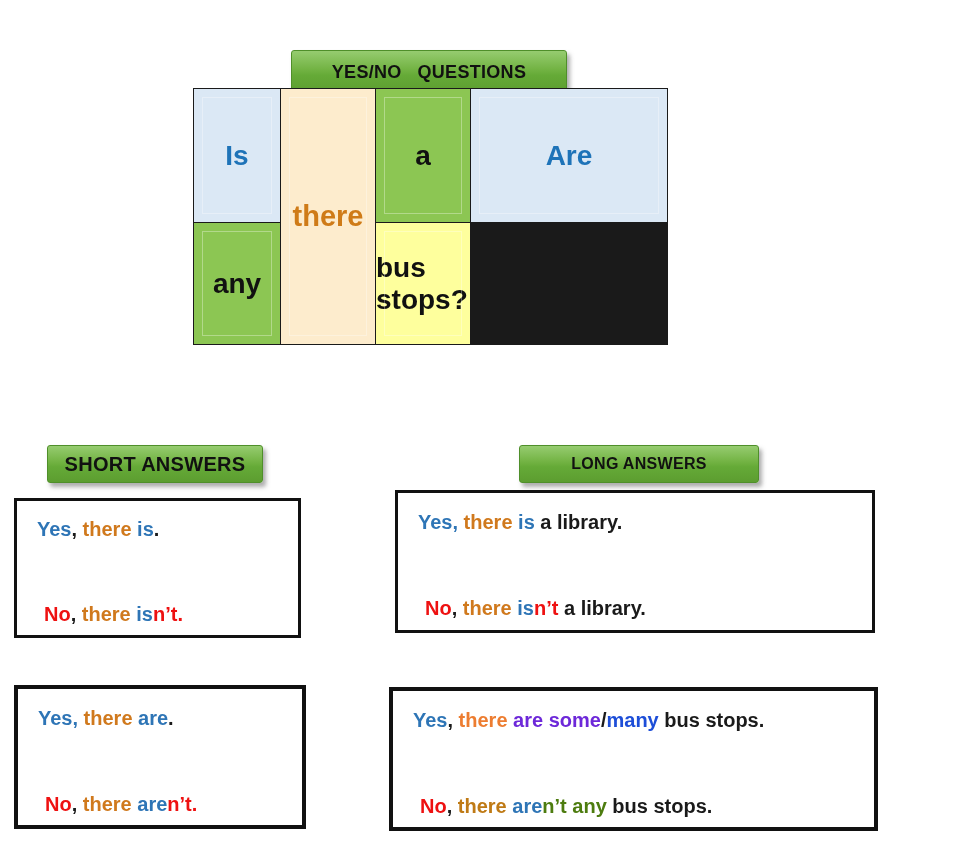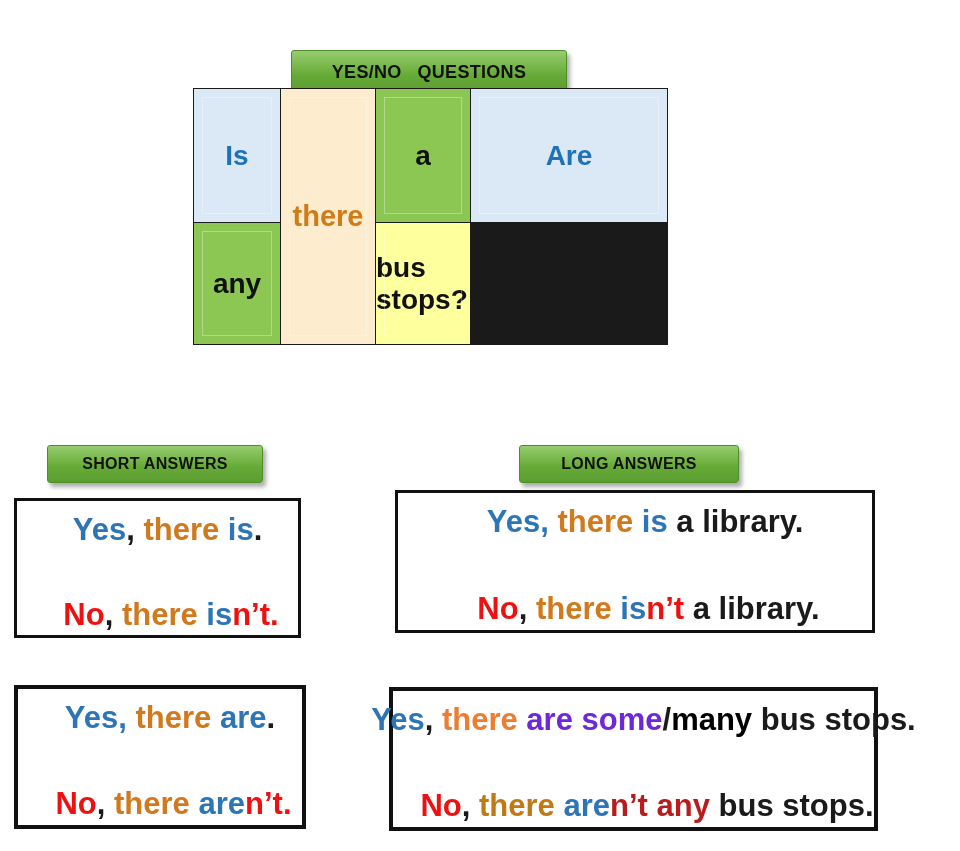--- a/index.html
+++ b/index.html
@@ -11,22 +11,22 @@
 
   
   .banner{
     position:absolute;display:flex;align-items:center;justify-content:center;
     background:linear-gradient(180deg,#96cc70 0%,#74b445 42%,#65aa37 58%,#5c9d30 100%);
     border:1px solid #4f8f2a;border-radius:3px;
     box-shadow:3px 4px 4px rgba(105,105,105,0.55);
     color:#111;font-weight:bold;white-space:pre;letter-spacing:.3px;margin-top:32px;
   }
   #title-banner{left:291px;top:18px;width:276px;height:44px;font-size:18px;}
-  #short-banner{left:47px;top:413px;width:216px;height:38px;font-size:16px;}
-  #long-banner{left:519px;top:413px;width:220px;height:38px;font-size:16px;}
+  #short-banner{left:47px;top:413px;width:216px;height:38px;font-size:20px;}
+  #long-banner{left:519px;top:413px;width:240px;height:38px;font-size:16px;}
 
   
   #qtable{
     position:absolute;left:193px;top:88px;
     display:grid;grid-template-columns:86px 94px 94px 196px;grid-template-rows:133px 121px;
     gap:1px;background:#1a1a1a;border:1px solid #1a1a1a;
   }
   .cell{
     position:relative;display:flex;align-items:center;justify-content:center;
     font-weight:bold;font-size:28px;color:#111;
@@ -38,21 +38,21 @@
   .c-object{background:#feff9d;}
 
   
   .answer-box{
     position:absolute;background:#ffffff;border:3px solid #111;
     display:flex;flex-direction:column;padding:8px 0 0 20px;
   }
   .answer-box.thick{border-width:4px;}
   .answer-line{
     height:60px;display:flex;align-items:center;
-    font-size:31px;font-weight:bold;white-space:pre;justify-content:center;
+    font-size:20px;font-weight:bold;white-space:pre;
   }
   .answer-line.second{padding-left:7px;margin-top:44px;}
   #box-short-is{left:14px;top:498px;width:287px;height:140px;}
   #box-long-is{left:395px;top:490px;width:480px;height:143px;}
   #box-short-are{left:14px;top:685px;width:292px;height:144px;}
   #box-long-are{left:389px;top:687px;width:489px;height:144px;}
 </style>
 </head>
 <body>
 
@@ -81,17 +81,17 @@
     <div class="answer-line"><span style="color: rgb(46, 117, 182);">Yes, </span><span style="color: rgb(208, 121, 29);">there </span><span style="color: rgb(46, 117, 182);">is</span><span style="color: rgb(26, 26, 26);"> a library.</span></div>
     <div class="answer-line second"><span style="color: rgb(238, 17, 17);">No</span><span style="color: rgb(26, 26, 26);">, </span><span style="color: rgb(208, 121, 29);">there </span><span style="color: rgb(46, 117, 182);">is</span><span style="color: rgb(238, 17, 17);">n’t</span><span style="color: rgb(26, 26, 26);"> a library.</span></div>
   </div>
 
   <div class="answer-box thick" id="box-short-are">
     <div class="answer-line"><span style="color: rgb(46, 117, 182);">Yes, </span><span style="color: rgb(208, 121, 29);">there </span><span style="color: rgb(46, 117, 182);">are</span><span style="color: rgb(26, 26, 26);">.</span></div>
     <div class="answer-line second"><span style="color: rgb(238, 17, 17);">No</span><span style="color: rgb(26, 26, 26);">, </span><span style="color: rgb(208, 121, 29);">there </span><span style="color: rgb(46, 117, 182);">are</span><span style="color: rgb(238, 17, 17);">n’t</span><span style="color: rgb(238, 17, 17);">.</span></div>
   </div>
 
   <div class="answer-box thick" id="box-long-are">
-    <div class="answer-line"><span style="color: rgb(46, 117, 182);">Yes</span><span style="color: rgb(26, 26, 26);">, </span><span style="color: rgb(237, 125, 49);">there </span><span style="color: #6d28d9;">are some</span><span style="color: rgb(26, 26, 26);">/</span><span style="color: #000000;">many</span><span style="color: rgb(26, 26, 26);"> bus stops.</span></div>
-    <div class="answer-line second"><span style="color: rgb(238, 17, 17);">No</span><span style="color: rgb(26, 26, 26);">, </span><span style="color: rgb(191, 122, 21);">there </span><span style="color: rgb(46, 117, 182);">are</span><span style="color: #b91c1c;">n’t any</span><span style="color: rgb(26, 26, 26);"> bus stops.</span></div>
+    <div class="answer-line"><span style="color: rgb(46, 117, 182);">Yes</span><span style="color: rgb(26, 26, 26);">, </span><span style="color: rgb(237, 125, 49);">there </span><span style="color: #6d28d9;">are some</span><span style="color: rgb(26, 26, 26);">/</span><span style="color: #1d4ed8;">many</span><span style="color: rgb(26, 26, 26);"> bus stops.</span></div>
+    <div class="answer-line second"><span style="color: rgb(238, 17, 17);">No</span><span style="color: rgb(26, 26, 26);">, </span><span style="color: rgb(191, 122, 21);">there </span><span style="color: rgb(46, 117, 182);">are</span><span style="color: #4d7c0f;">n’t any</span><span style="color: rgb(26, 26, 26);"> bus stops.</span></div>
   </div>
 
 </div>
 
 </body></html>

